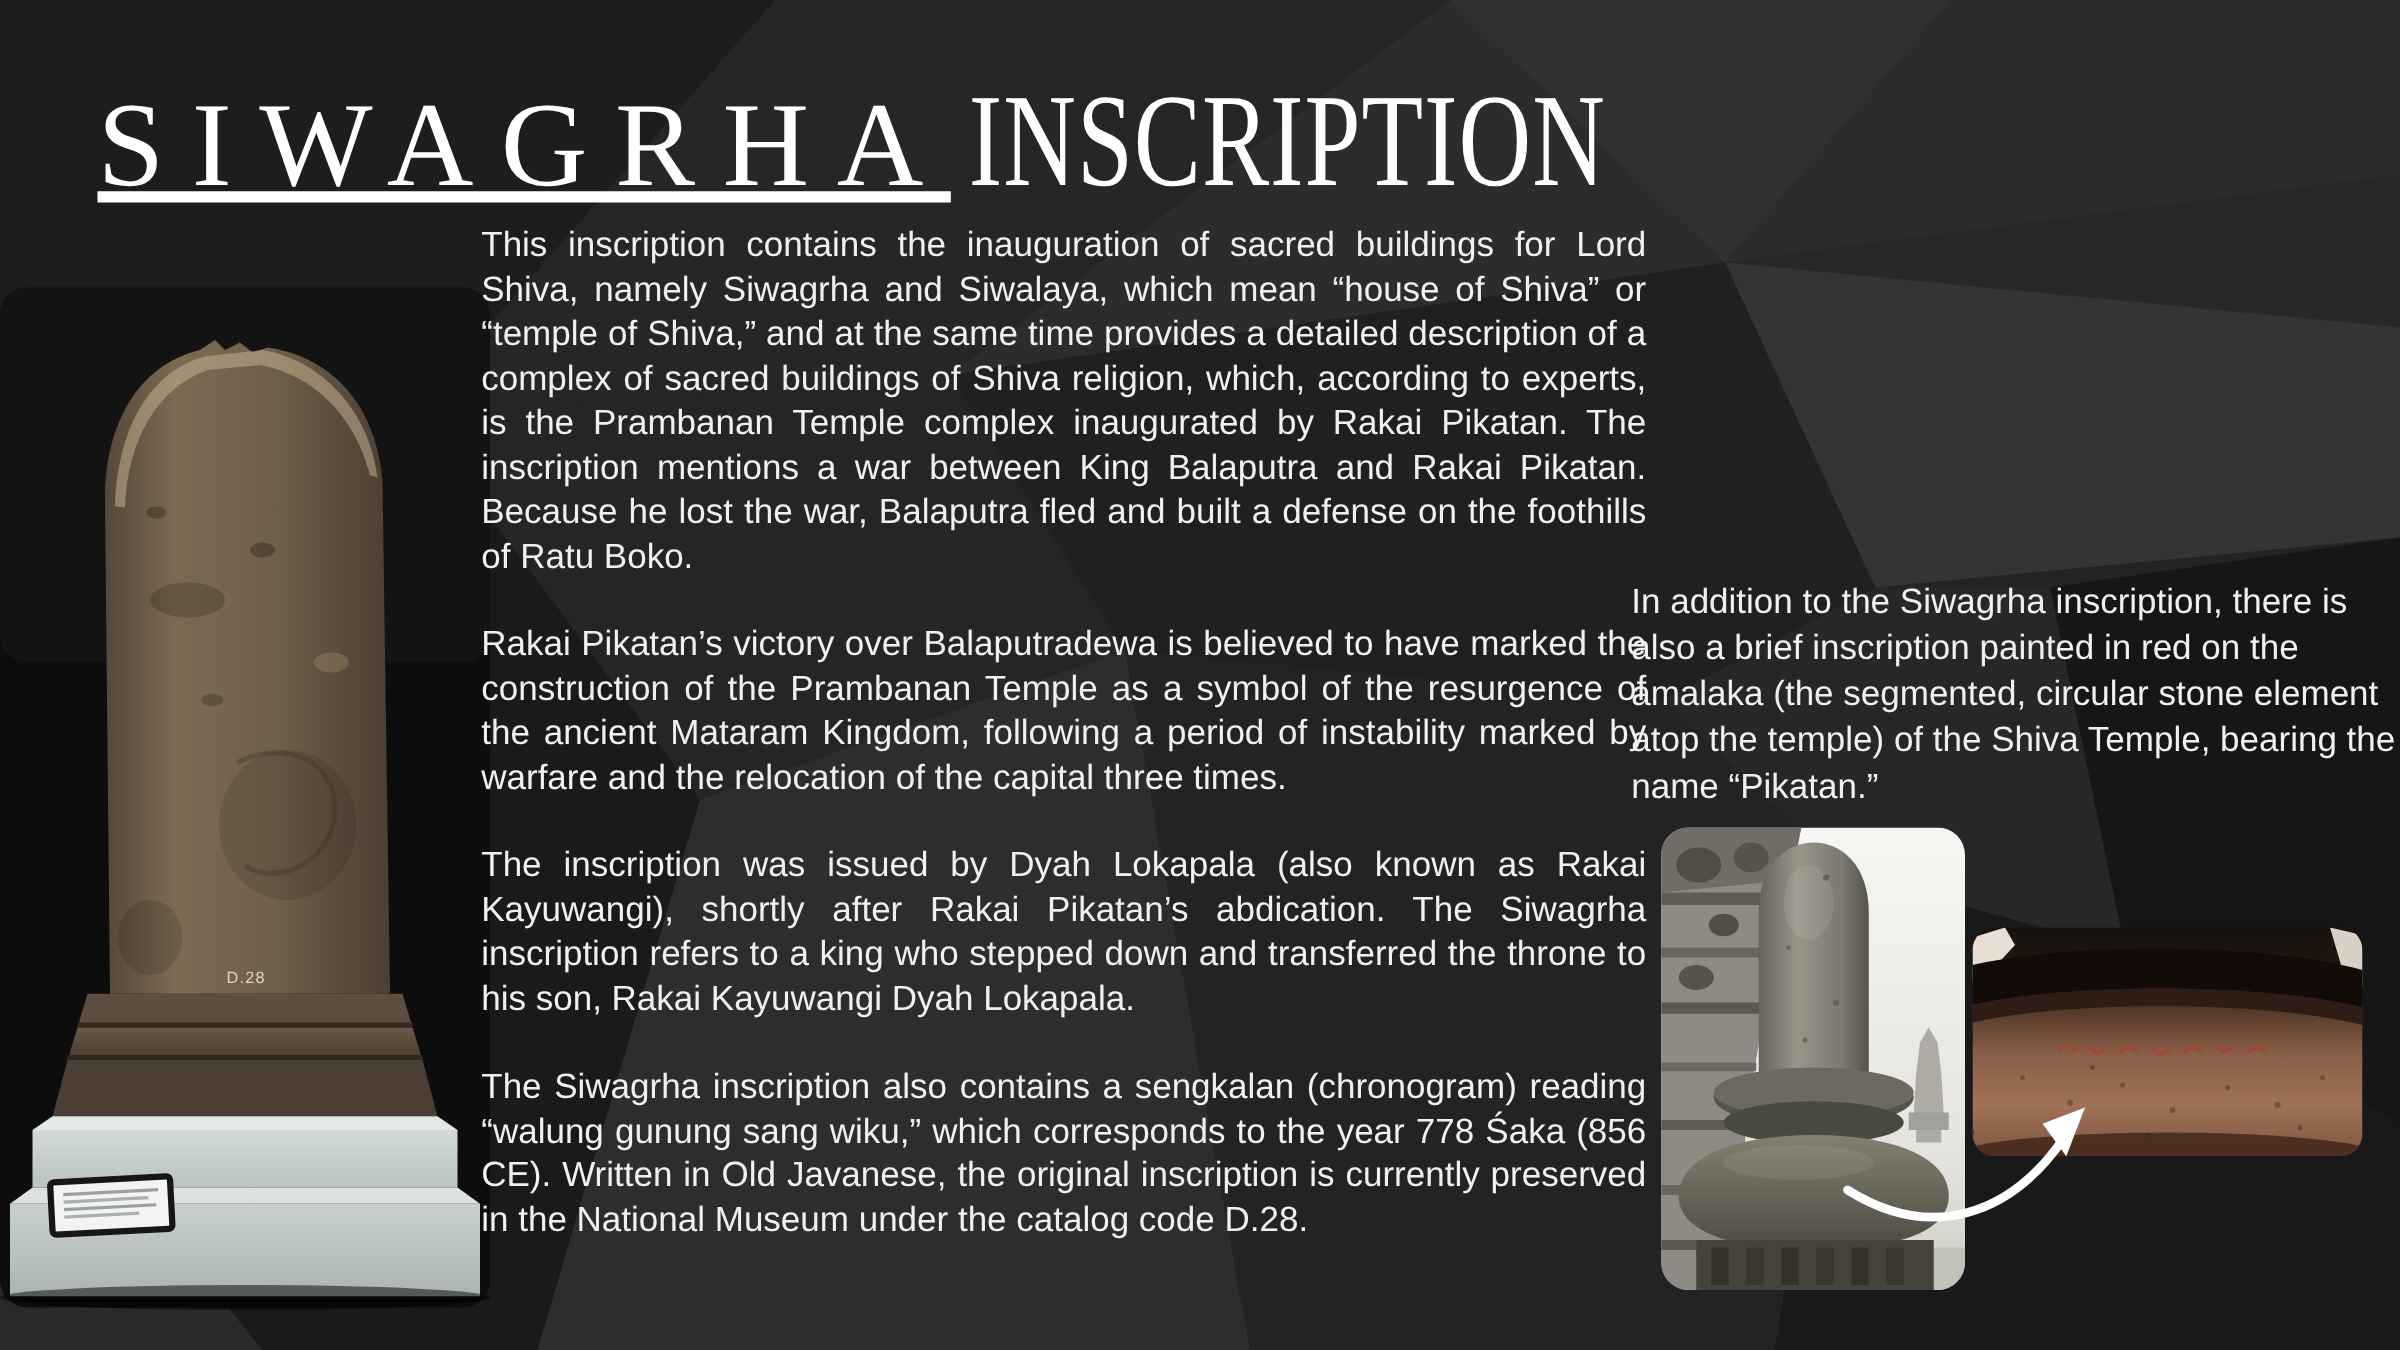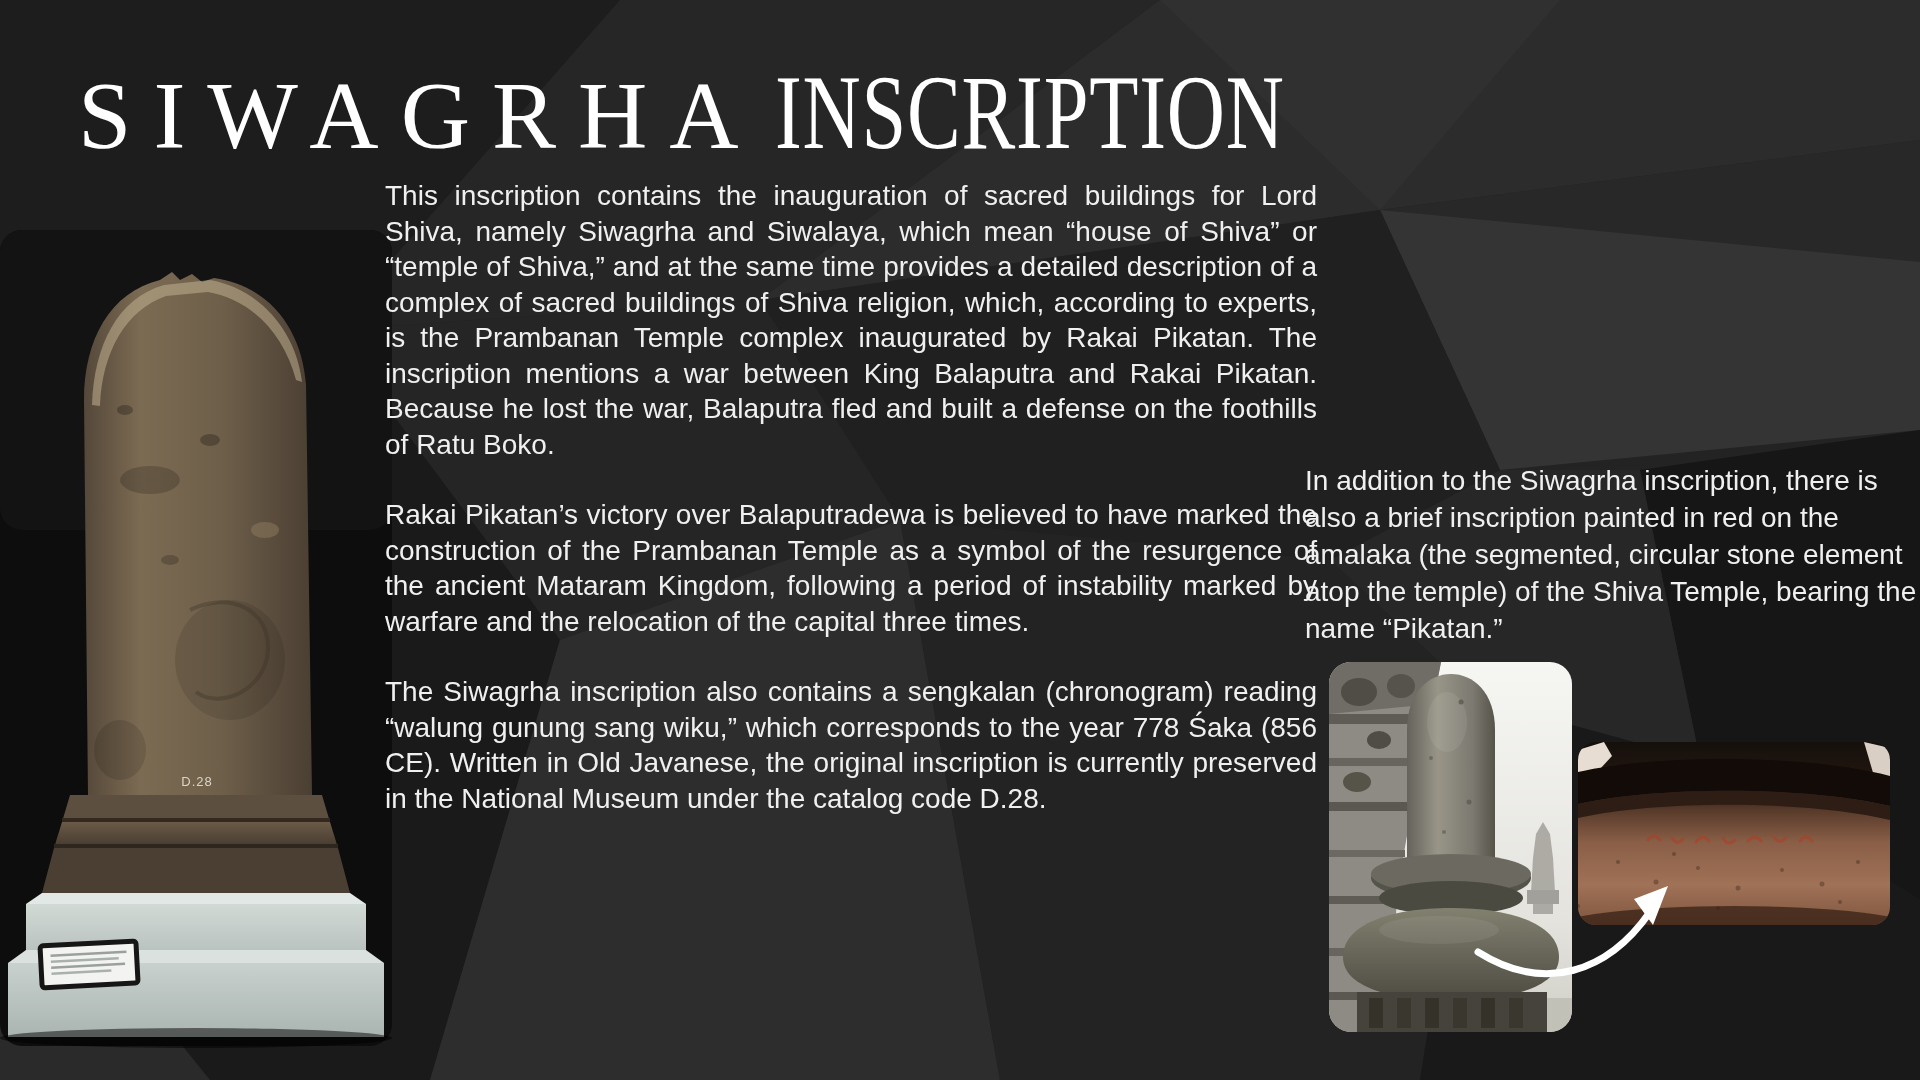--- a/index.html
+++ b/index.html
@@ -10,21 +10,21 @@
     -webkit-font-smoothing:antialiased;
   }
   .bg-mesh{position:absolute;inset:0;z-index:0;}
 
   
   .title{
     position:absolute;left:78px;top:34px;z-index:5;
     color:#ffffff;white-space:nowrap;
     font-family:"Liberation Serif", serif;font-weight:400;line-height:1.1;
   }
-  .title .w1{font-size:96px;letter-spacing:22px;}
+  .title .w1{font-size:96px;letter-spacing:22px;text-decoration:underline;}
   .title .w2{
     display:inline-block;font-size:106px;letter-spacing:1px;
     transform:scaleX(0.76);transform-origin:left bottom;margin-left:14px;
   }
 
   
   .main-text{
     position:absolute;left:385px;top:178px;width:932px;z-index:5;
     color:#f0f0f0;font-size:28px;line-height:35.5px;text-align:justify;
   }
@@ -138,20 +138,21 @@
       <rect x="10" y="15" width="68" height="2.5" fill="#aab0ae"></rect>
       <rect x="10" y="21" width="74" height="2.5" fill="#9aa09e"></rect>
       <rect x="10" y="27" width="60" height="2.5" fill="#aab0ae"></rect>
     </g>
   </svg>
 </div>
 
 <div class="main-text">
   <p>This inscription contains the inauguration of sacred buildings for Lord Shiva, namely Siwagrha and Siwalaya, which mean “house of Shiva” or “temple of Shiva,” and at the same time provides a detailed description of a complex of sacred buildings of Shiva religion, which, according to experts, is the Prambanan Temple complex inaugurated by Rakai Pikatan. The inscription mentions a war between King Balaputra and Rakai Pikatan. Because he lost the war, Balaputra fled and built a defense on the foothills of Ratu Boko.</p>
   <p>Rakai Pikatan’s victory over Balaputradewa is believed to have marked the construction of the Prambanan Temple as a symbol of the resurgence of the ancient Mataram Kingdom, following a period of instability marked by warfare and the relocation of the capital three times.</p>
+  <p>The inscription was issued by Dyah Lokapala (also known as Rakai Kayuwangi), shortly after Rakai Pikatan’s abdication. The Siwagrha inscription refers to a king who stepped down and transferred the throne to his son, Rakai Kayuwangi Dyah Lokapala.</p>
   <p>The Siwagrha inscription also contains a sengkalan (chronogram) reading “walung gunung sang wiku,” which corresponds to the year 778 Śaka (856 CE). Written in Old Javanese, the original inscription is currently preserved in the National Museum under the catalog code D.28.</p>
 </div>
 
 <div class="side-note">In addition to the Siwagrha inscription, there is also a brief inscription painted in red on the amalaka (the segmented, circular stone element atop the temple) of the Shiva Temple, bearing the name “Pikatan.”</div>
 
 <div class="amalaka-photo">
   <svg width="243" height="370" viewBox="0 0 243 370" aria-hidden="true">
     <defs>
       <clipPath id="clipA">
           <rect x="0" y="0" width="243" height="370" rx="22"></rect>

